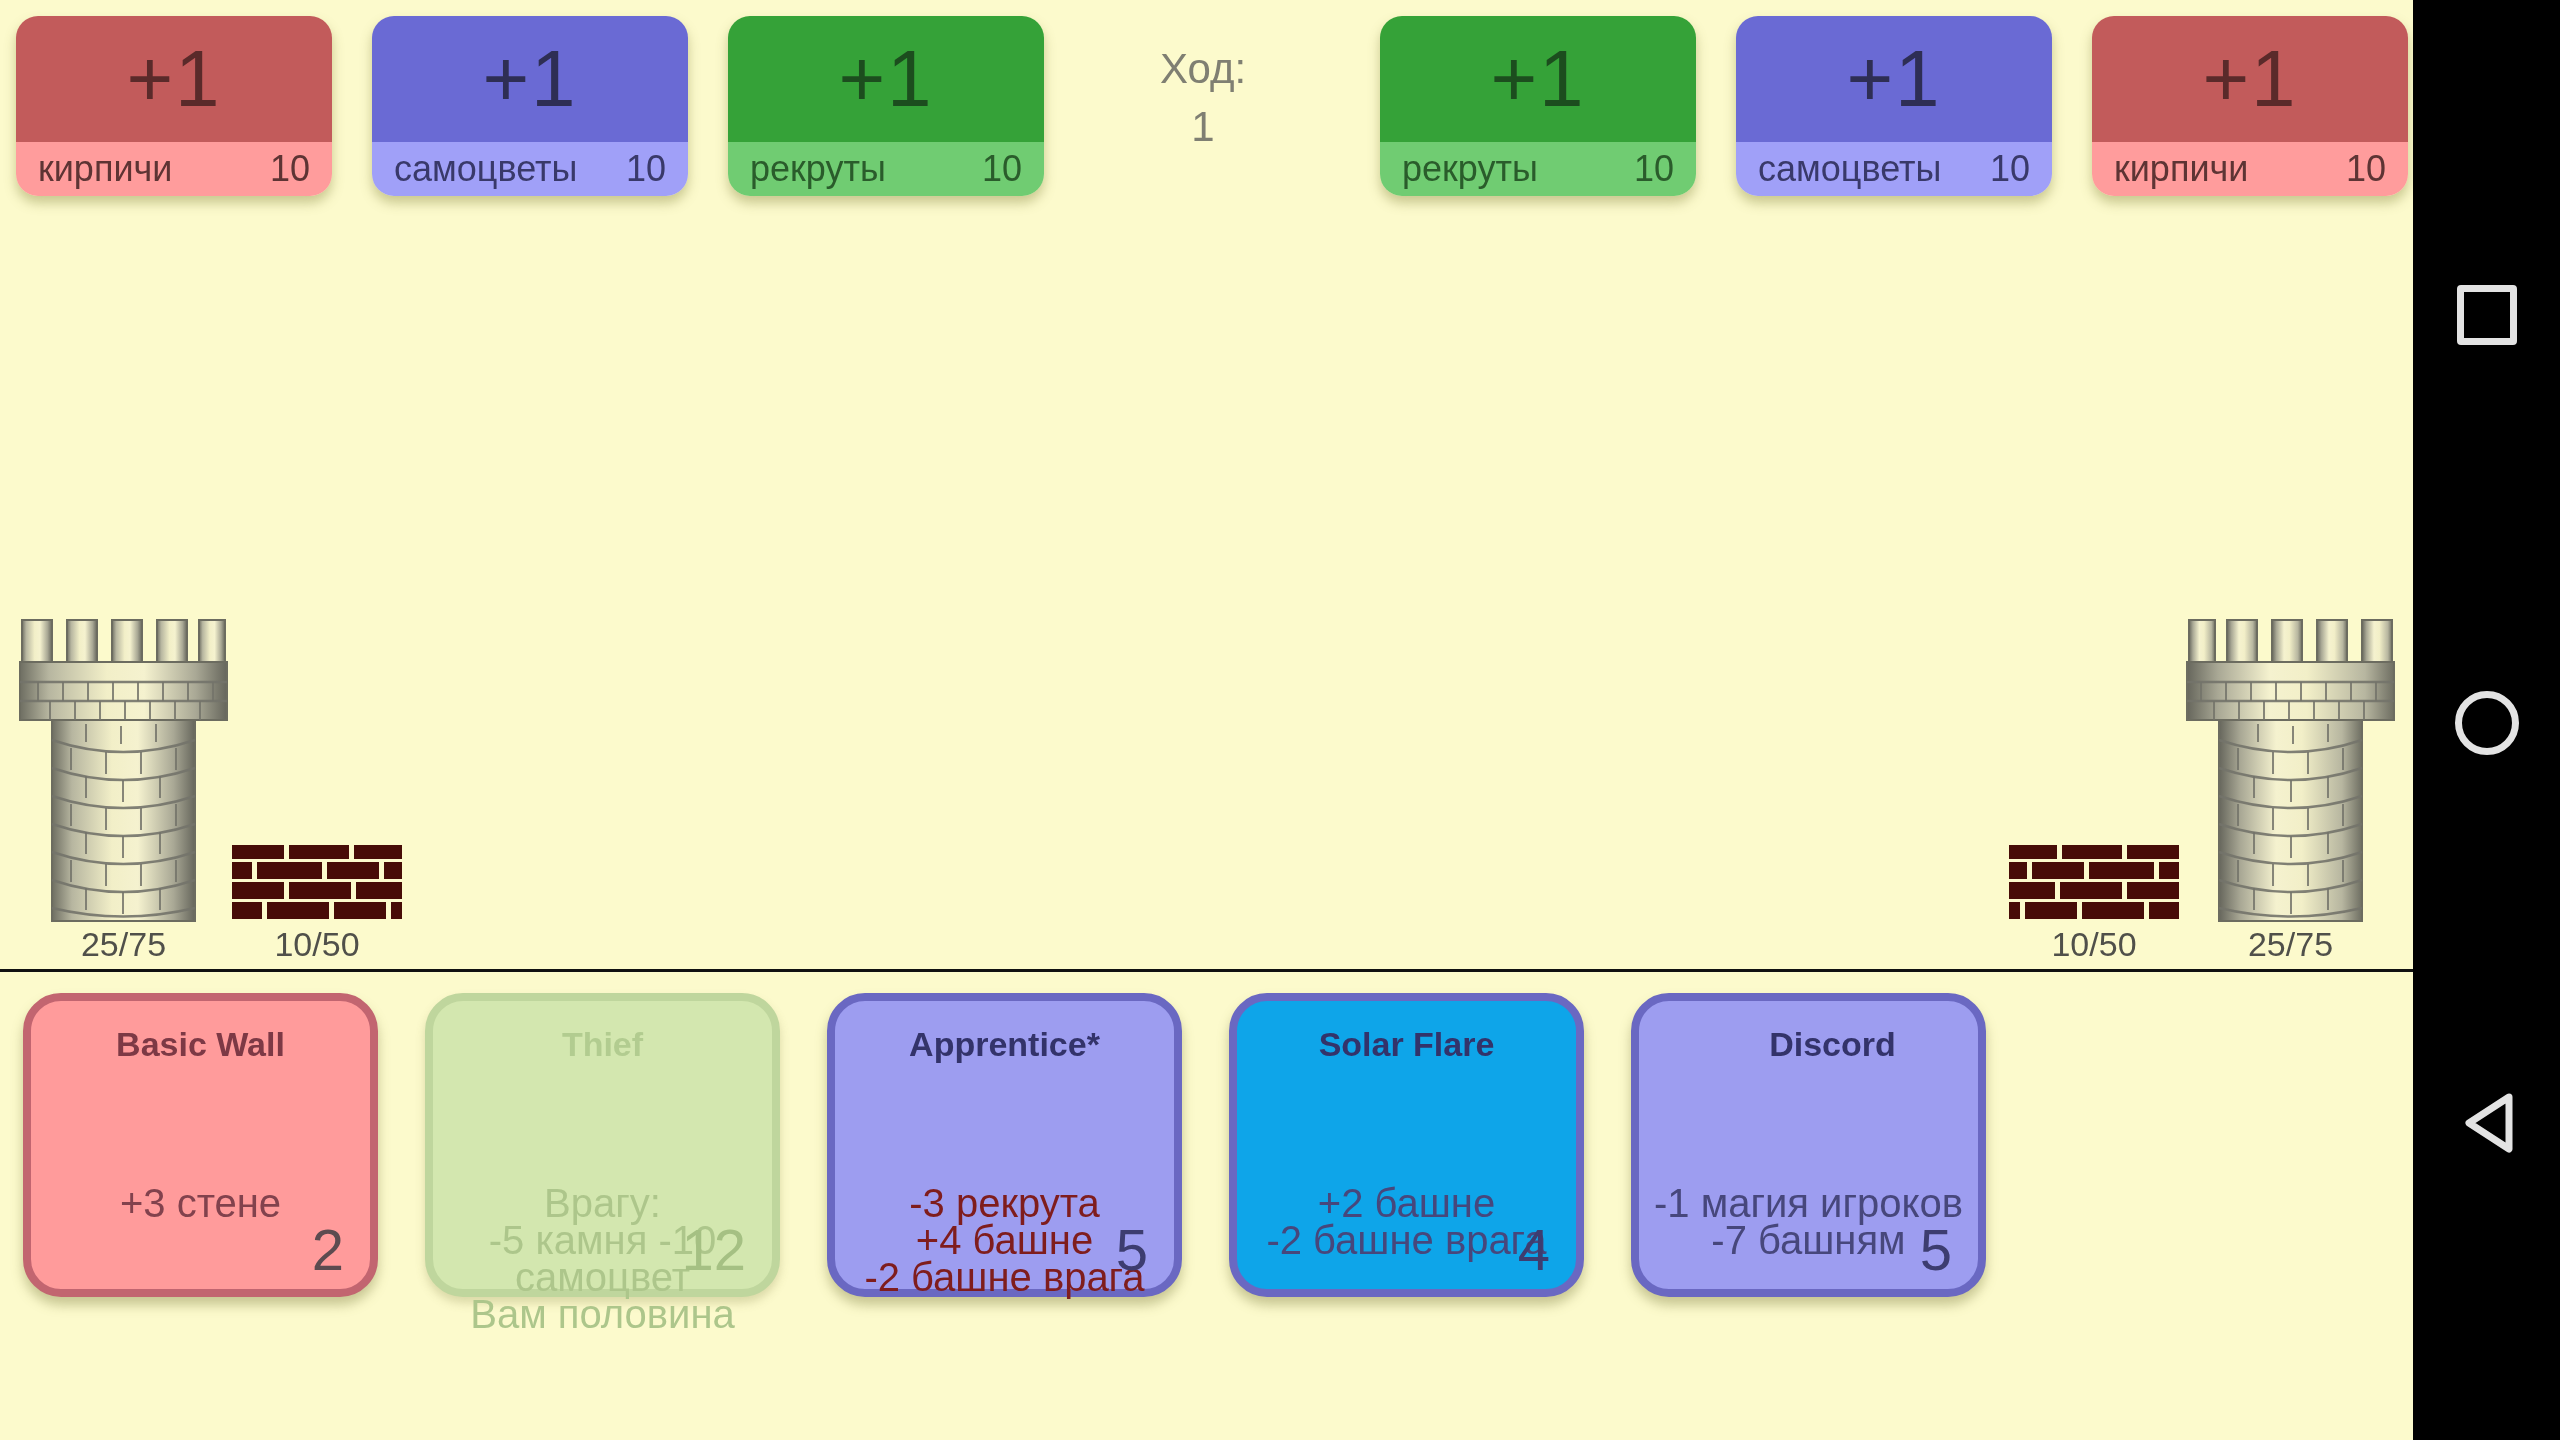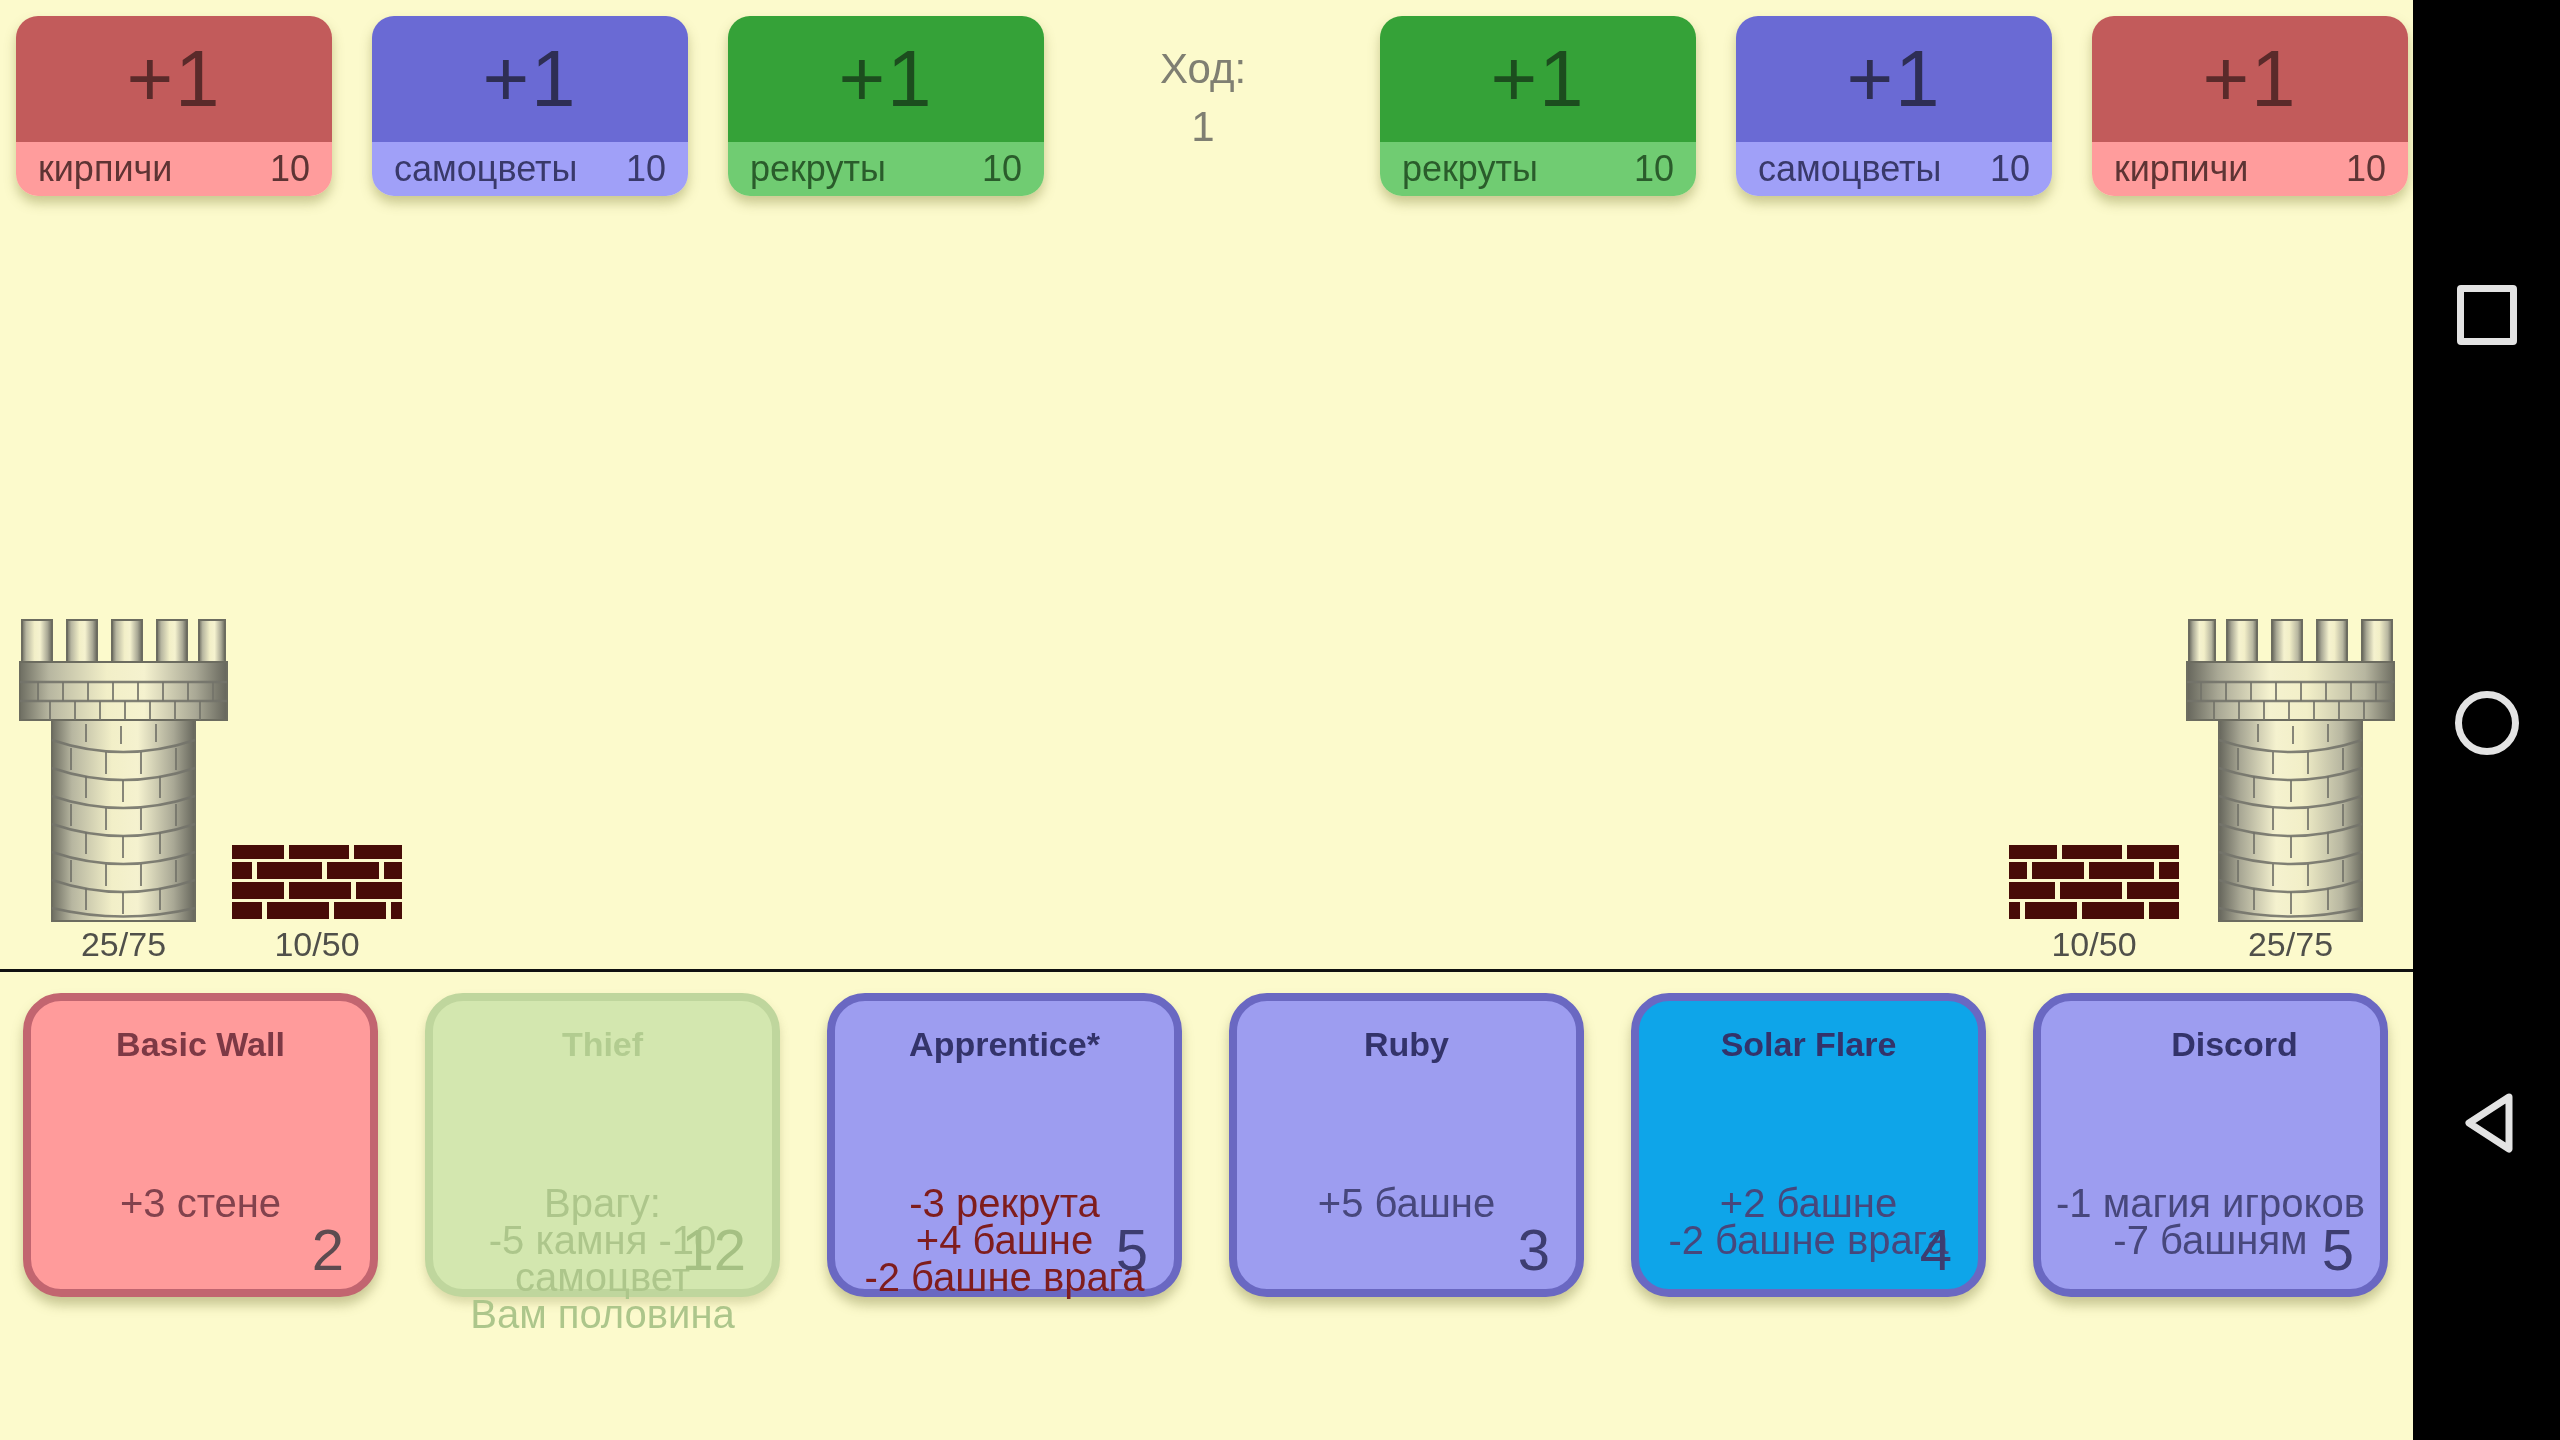--- a/index.html
+++ b/index.html
@@ -223,25 +223,20 @@
       <div class="card disabled" style="background: rgb(211, 231, 175); border-color: rgb(191, 214, 157);">
     <div class="card-title" style="color: rgb(178, 204, 144);">Thief</div>
     <div class="card-desc" style="color: rgb(173, 198, 139);">Врагу:<br>-5 камня -10<br>самоцвет<br>Вам половина</div>
     <div class="card-cost" style="color: rgb(165, 192, 131); margin-top: 43px;">12</div>
   </div>
       <div class="card" style="background: rgb(157, 157, 240); border-color: rgb(106, 104, 194);">
     <div class="card-title" style="color: rgb(51, 51, 106);">Apprentice*</div>
     <div class="card-desc" style="color: #7f1d1d;">-3 рекрута<br>+4 башне<br>-2 башне врага</div>
     <div class="card-cost" style="color: rgb(61, 61, 112);">5</div>
   </div>
-      <div class="card" style="background: rgb(157, 157, 240); border-color: rgb(106, 104, 194);">
-    <div class="card-title" style="color: rgb(51, 51, 106);">Ruby</div>
-    <div class="card-desc" style="color: rgb(71, 71, 124);">+5 башне</div>
-    <div class="card-cost" style="color: rgb(61, 61, 112);">3</div>
-  </div>
       <div class="card" style="background: #0ea5e9; border-color: rgb(106, 104, 194);">
     <div class="card-title" style="color: rgb(51, 51, 106);">Solar Flare</div>
     <div class="card-desc" style="color: rgb(71, 71, 124);">+2 башне<br>-2 башне врага</div>
     <div class="card-cost" style="color: rgb(61, 61, 112);">4</div>
   </div>
       <div class="card" style="background: rgb(157, 157, 240); border-color: rgb(106, 104, 194);">
     <div class="card-title" style="color: rgb(51, 51, 106); padding-left: 48px;">Discord</div>
     <div class="card-desc" style="color: rgb(71, 71, 124);">-1 магия игроков<br>-7 башням</div>
     <div class="card-cost" style="color: rgb(61, 61, 112);">5</div>
   </div>

